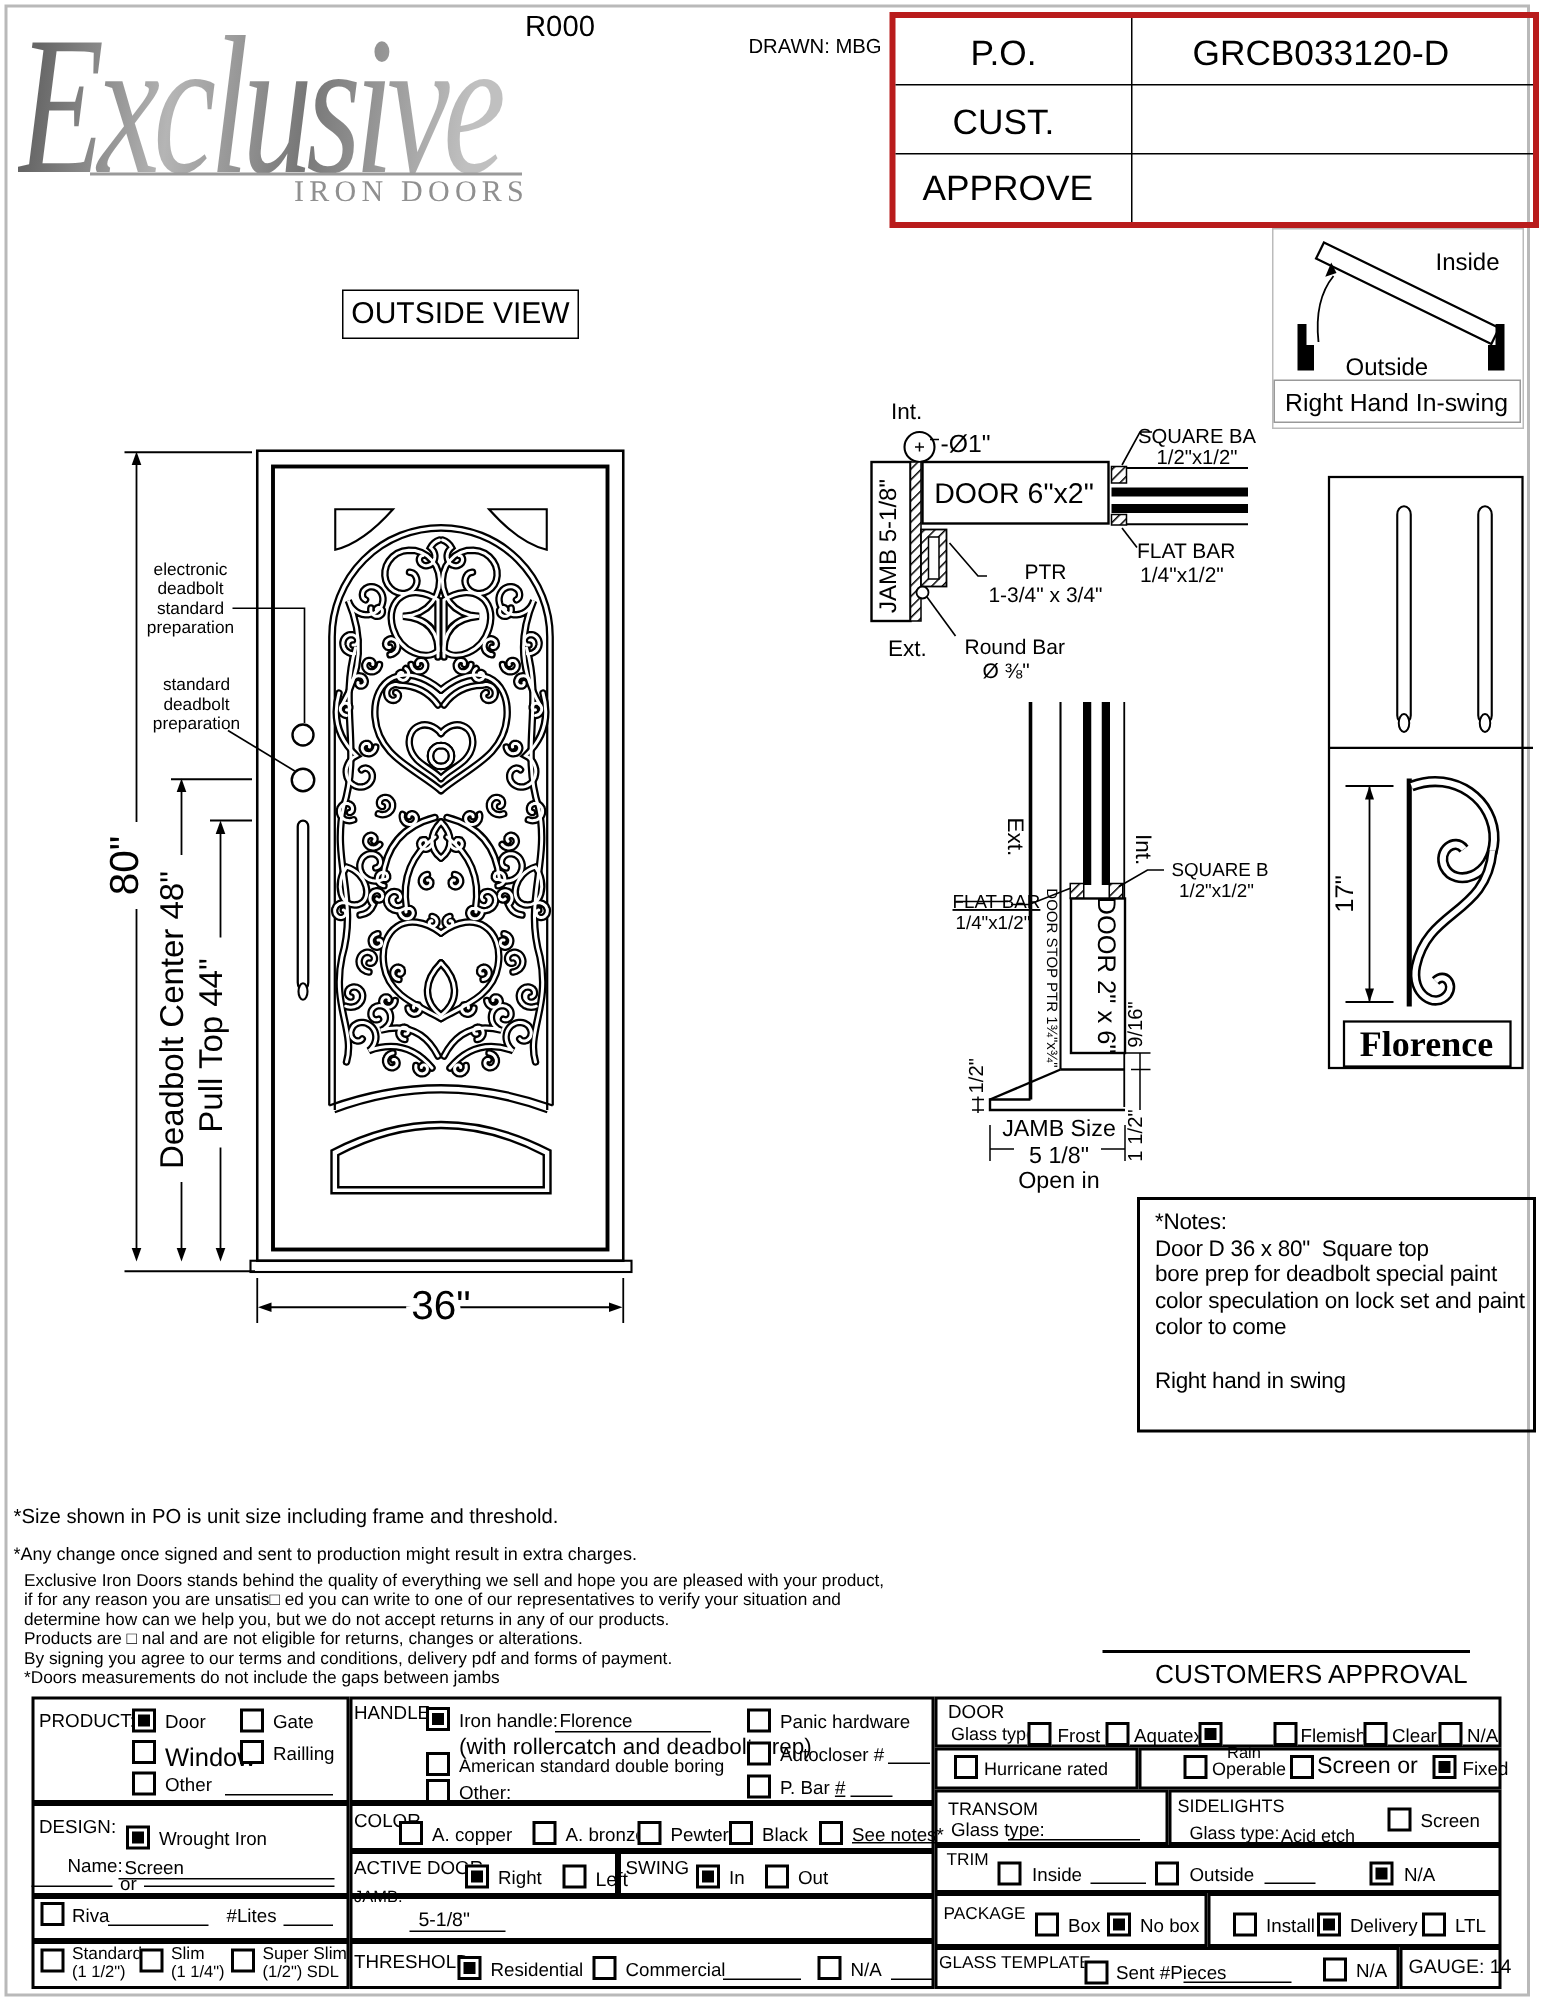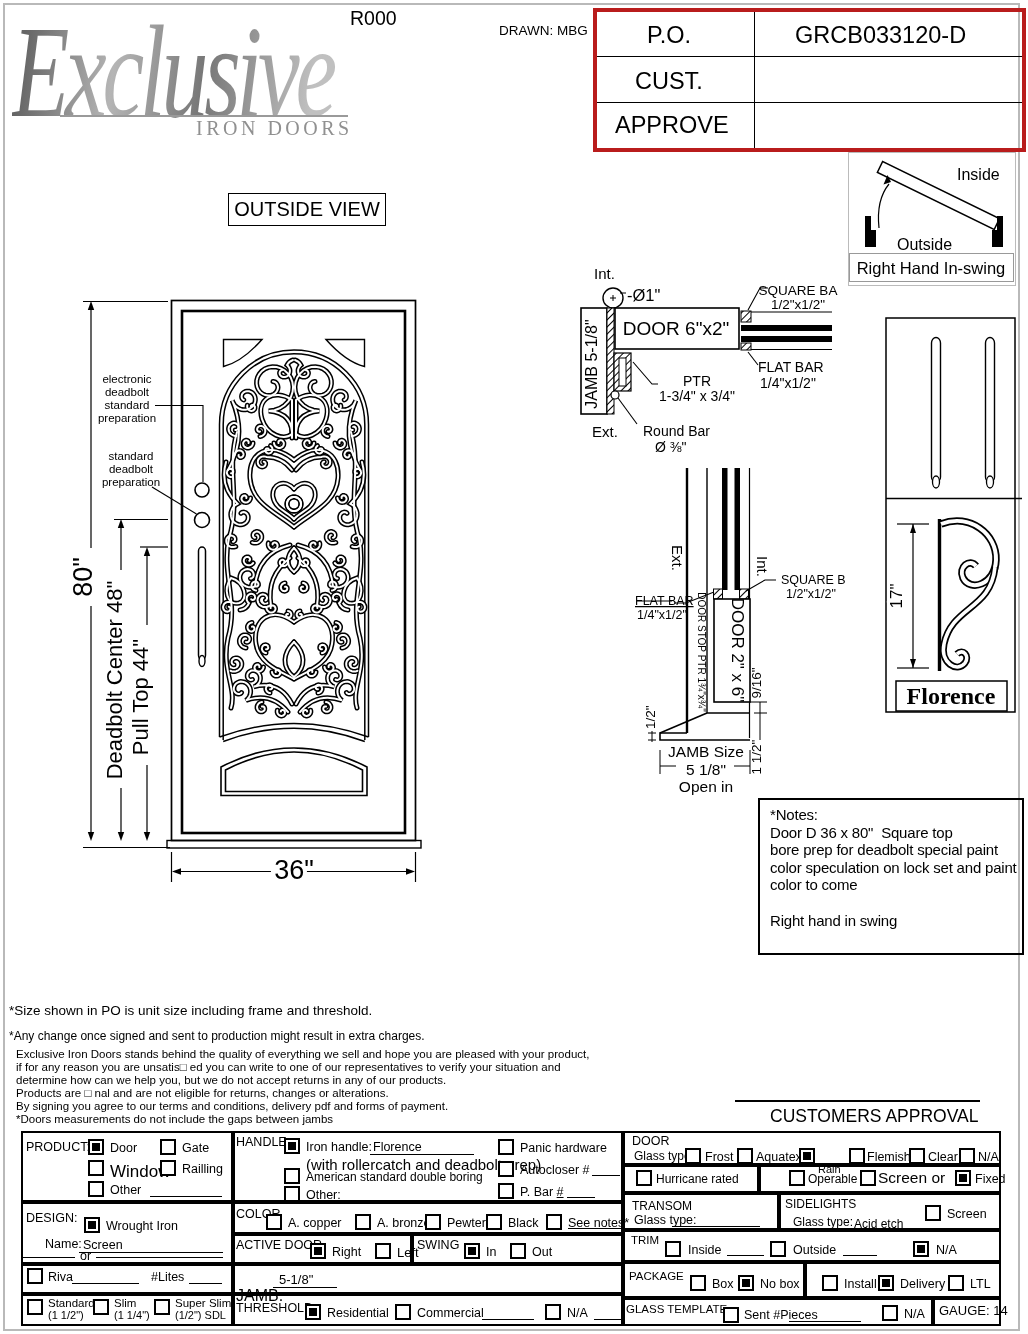--- a/index.html
+++ b/index.html
@@ -537,21 +537,21 @@
     <span class="flab" style="left:311px;top:114px;font-size:12.5px">Right</span>
     <span class="cb" style="left:354px;top:112px;width:12px;height:12px"></span>
     <span class="flab" style="left:376px;top:114px;font-size:13px">Left</span>
 <span class="flab" style="left:396px;top:107px;font-size:12.5px">SWING</span>
     <span class="cb on" style="left:443px;top:112px;width:12px;height:12px">
       <span class="cbi"></span>
     </span>
     <span class="flab" style="left:465px;top:114px;font-size:12.5px">In</span>
     <span class="cb" style="left:489px;top:112px;width:12px;height:12px"></span>
     <span class="flab" style="left:511px;top:114px;font-size:12.5px">Out</span>
-<span class="flab" style="left:215px;top:156px;font-size:16px">JAMB:</span>
+<span class="flab" style="left:215px;top:128px;font-size:11px">JAMB:</span>
     <span class="flab" style="left:258px;top:141px;font-size:13px">5-1/8"</span>
     <span class="uline" style="left:252px;top:156px;width:64px"></span>
 <span class="flab" style="left:215px;top:170px;font-size:12.5px">THRESHOLD</span>
     <span class="cb on" style="left:284px;top:173px;width:12px;height:12px">
       <span class="cbi"></span>
     </span>
     <span class="flab" style="left:306px;top:175px;font-size:12.5px">Residential</span>
     <span class="cb" style="left:374px;top:173px;width:12px;height:12px"></span>
     <span class="flab" style="left:396px;top:175px;font-size:12.5px">Commercial</span>
     <span class="uline" style="left:461px;top:188px;width:52px"></span>

